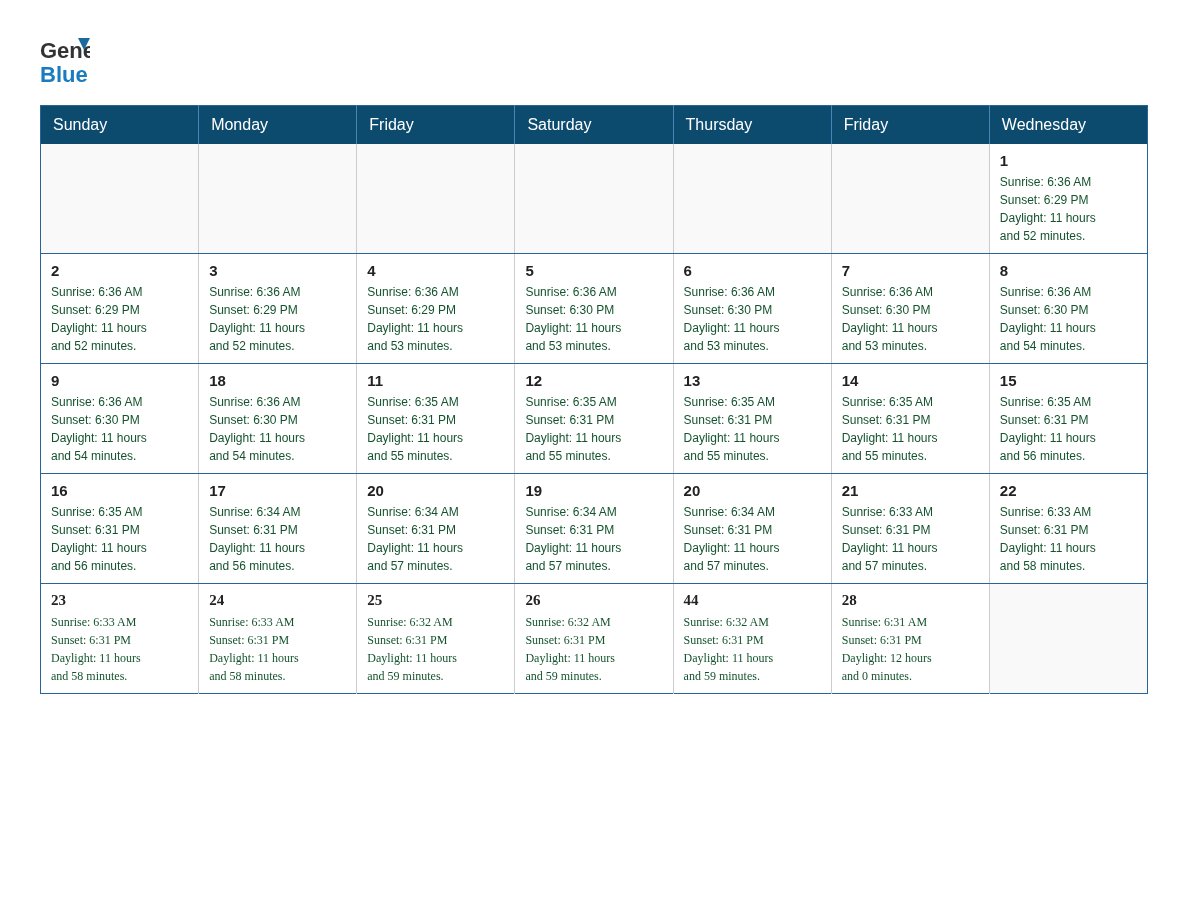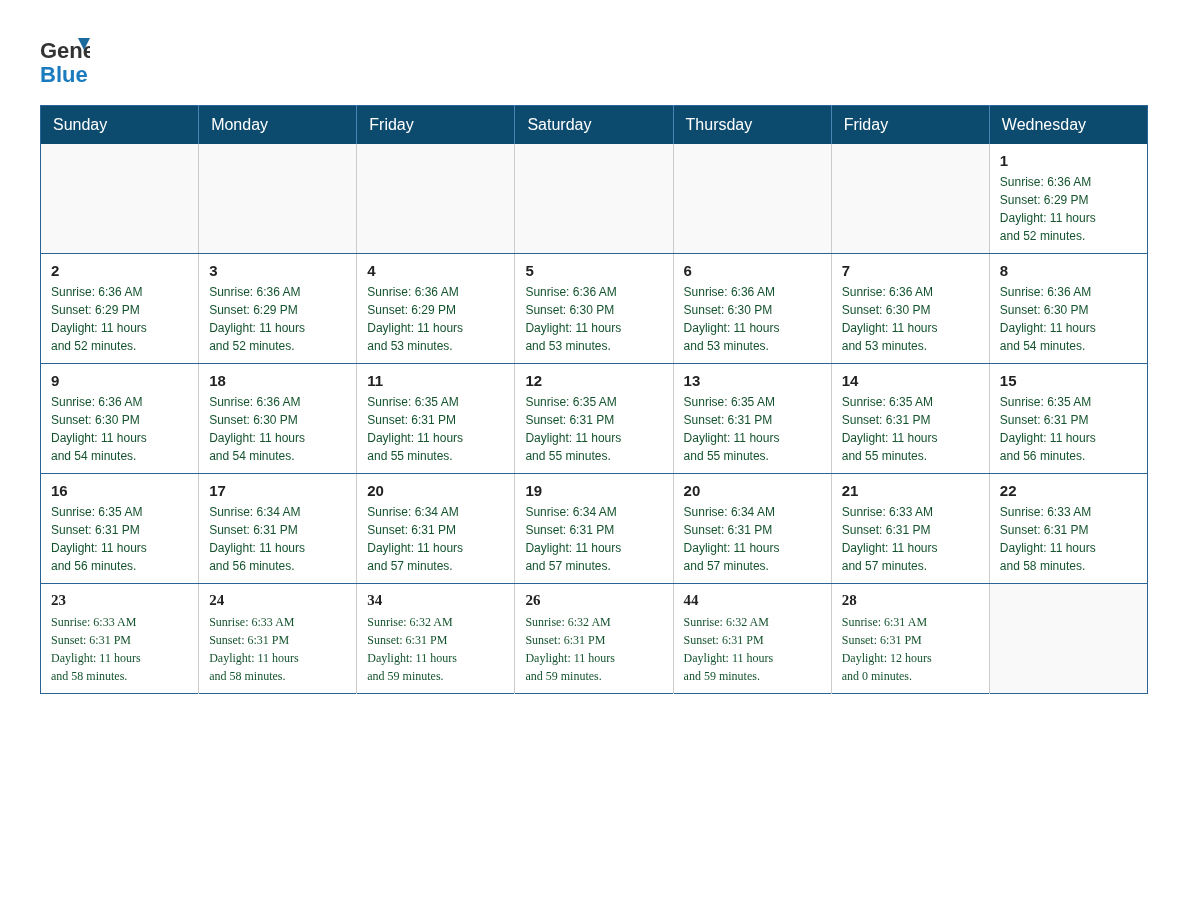--- a/index.html
+++ b/index.html
@@ -221,21 +221,21 @@
       <tr>
         <td>
           <span class="day-number">23</span>
           <div class="day-info">Sunrise: 6:33 AM<br>Sunset: 6:31 PM<br>Daylight: 11 hours<br>and 58 minutes.</div>
         </td>
         <td>
           <span class="day-number">24</span>
           <div class="day-info">Sunrise: 6:33 AM<br>Sunset: 6:31 PM<br>Daylight: 11 hours<br>and 58 minutes.</div>
         </td>
         <td>
-          <span class="day-number">34</span>
+          <span class="day-number">25</span>
           <div class="day-info">Sunrise: 6:32 AM<br>Sunset: 6:31 PM<br>Daylight: 11 hours<br>and 59 minutes.</div>
         </td>
         <td>
           <span class="day-number">26</span>
           <div class="day-info">Sunrise: 6:32 AM<br>Sunset: 6:31 PM<br>Daylight: 11 hours<br>and 59 minutes.</div>
         </td>
         <td>
           <span class="day-number">44</span>
           <div class="day-info">Sunrise: 6:32 AM<br>Sunset: 6:31 PM<br>Daylight: 11 hours<br>and 59 minutes.</div>
         </td>

